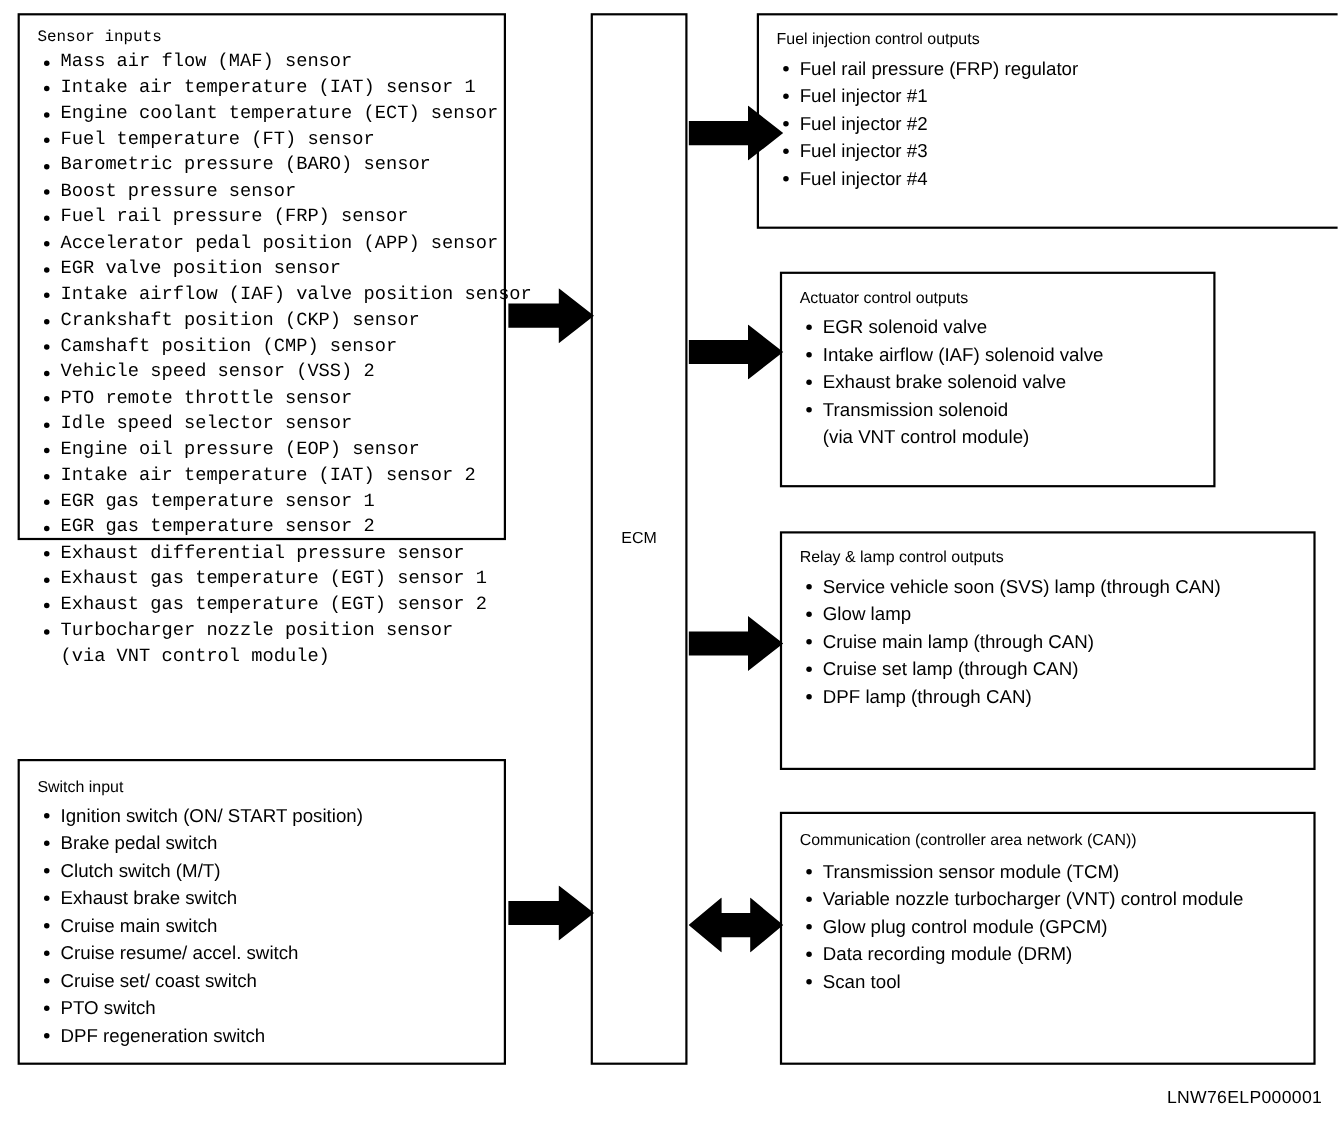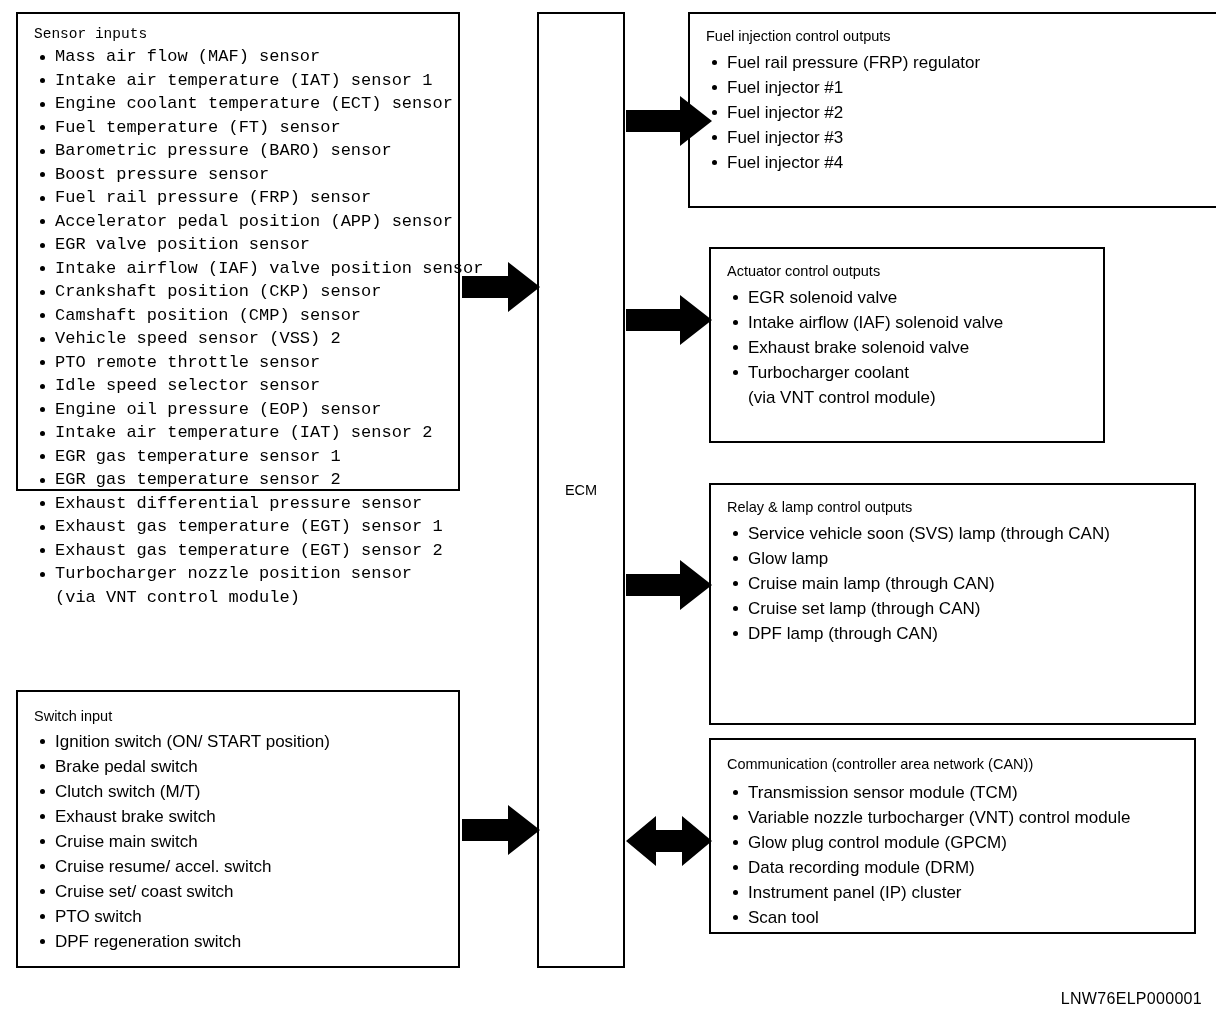--- a/index.html
+++ b/index.html
@@ -101,29 +101,29 @@
 
   #actuator-box {
     left: 709px; top: 247px; width: 396px; height: 196px;
     padding: 14px 0 0 16px;
   }
   #actuator-box .box-title { margin-bottom: 6px; }
   #actuator-box ul.items li { line-height: 25px; }
   #actuator-box ul.items li::before { top: 10px; }
 
   #relay-lamp-box {
-    left: 709px; top: 483px; width: 487px; height: 242px;
+    left: 709px; top: 483px; width: 487px; height: 217px;
     padding: 14px 0 0 16px;
   }
   #relay-lamp-box .box-title { margin-bottom: 6px; }
   #relay-lamp-box ul.items li { line-height: 25px; }
   #relay-lamp-box ul.items li::before { top: 10px; }
 
   #communication-box {
-    left: 709px; top: 738px; width: 487px; height: 196px;
+    left: 709px; top: 738px; width: 487px; height: 230px;
     padding: 16px 0 0 16px;
   }
   #communication-box .box-title { margin-bottom: 8px; }
   #communication-box ul.items li { line-height: 25px; }
   #communication-box ul.items li::before { top: 10px; }
 
   
   .arrow {
     position: absolute;
   }
@@ -204,21 +204,21 @@
       <li>Fuel injector #4</li>
     </ul>
   </div>
 
   <div class="box" id="actuator-box">
     <div class="box-title">Actuator control outputs</div>
     <ul class="items">
       <li>EGR solenoid valve</li>
       <li>Intake airflow (IAF) solenoid valve</li>
       <li>Exhaust brake solenoid valve</li>
-      <li>Turbocharger coolant</li>
+      <li>Transmission solenoid</li>
       <li class="cont">(via VNT control module)</li>
     </ul>
   </div>
 
   <div class="box" id="relay-lamp-box">
     <div class="box-title">Relay &amp; lamp control outputs</div>
     <ul class="items">
       <li>Service vehicle soon (SVS) lamp (through CAN)</li>
       <li>Glow lamp</li>
       <li>Cruise main lamp (through CAN)</li>
@@ -227,21 +227,20 @@
     </ul>
   </div>
 
   <div class="box" id="communication-box">
     <div class="box-title">Communication  (controller area network (CAN))</div>
     <ul class="items">
       <li>Transmission sensor module (TCM)</li>
       <li>Variable nozzle turbocharger (VNT) control module</li>
       <li>Glow plug control module (GPCM)</li>
       <li>Data recording module (DRM)</li>
-      <li>Instrument panel (IP) cluster</li>
       <li>Scan tool</li>
     </ul>
   </div>
 
   <div class="arrow" style="left:462px; top:262px;">
     <svg width="78" height="50" viewBox="0 0 78 50" aria-hidden="true">
       <polygon fill="#000" points="0,14 46,14 46,0 78,25 46,50 46,36 0,36"></polygon>
     </svg>
   </div>
 

